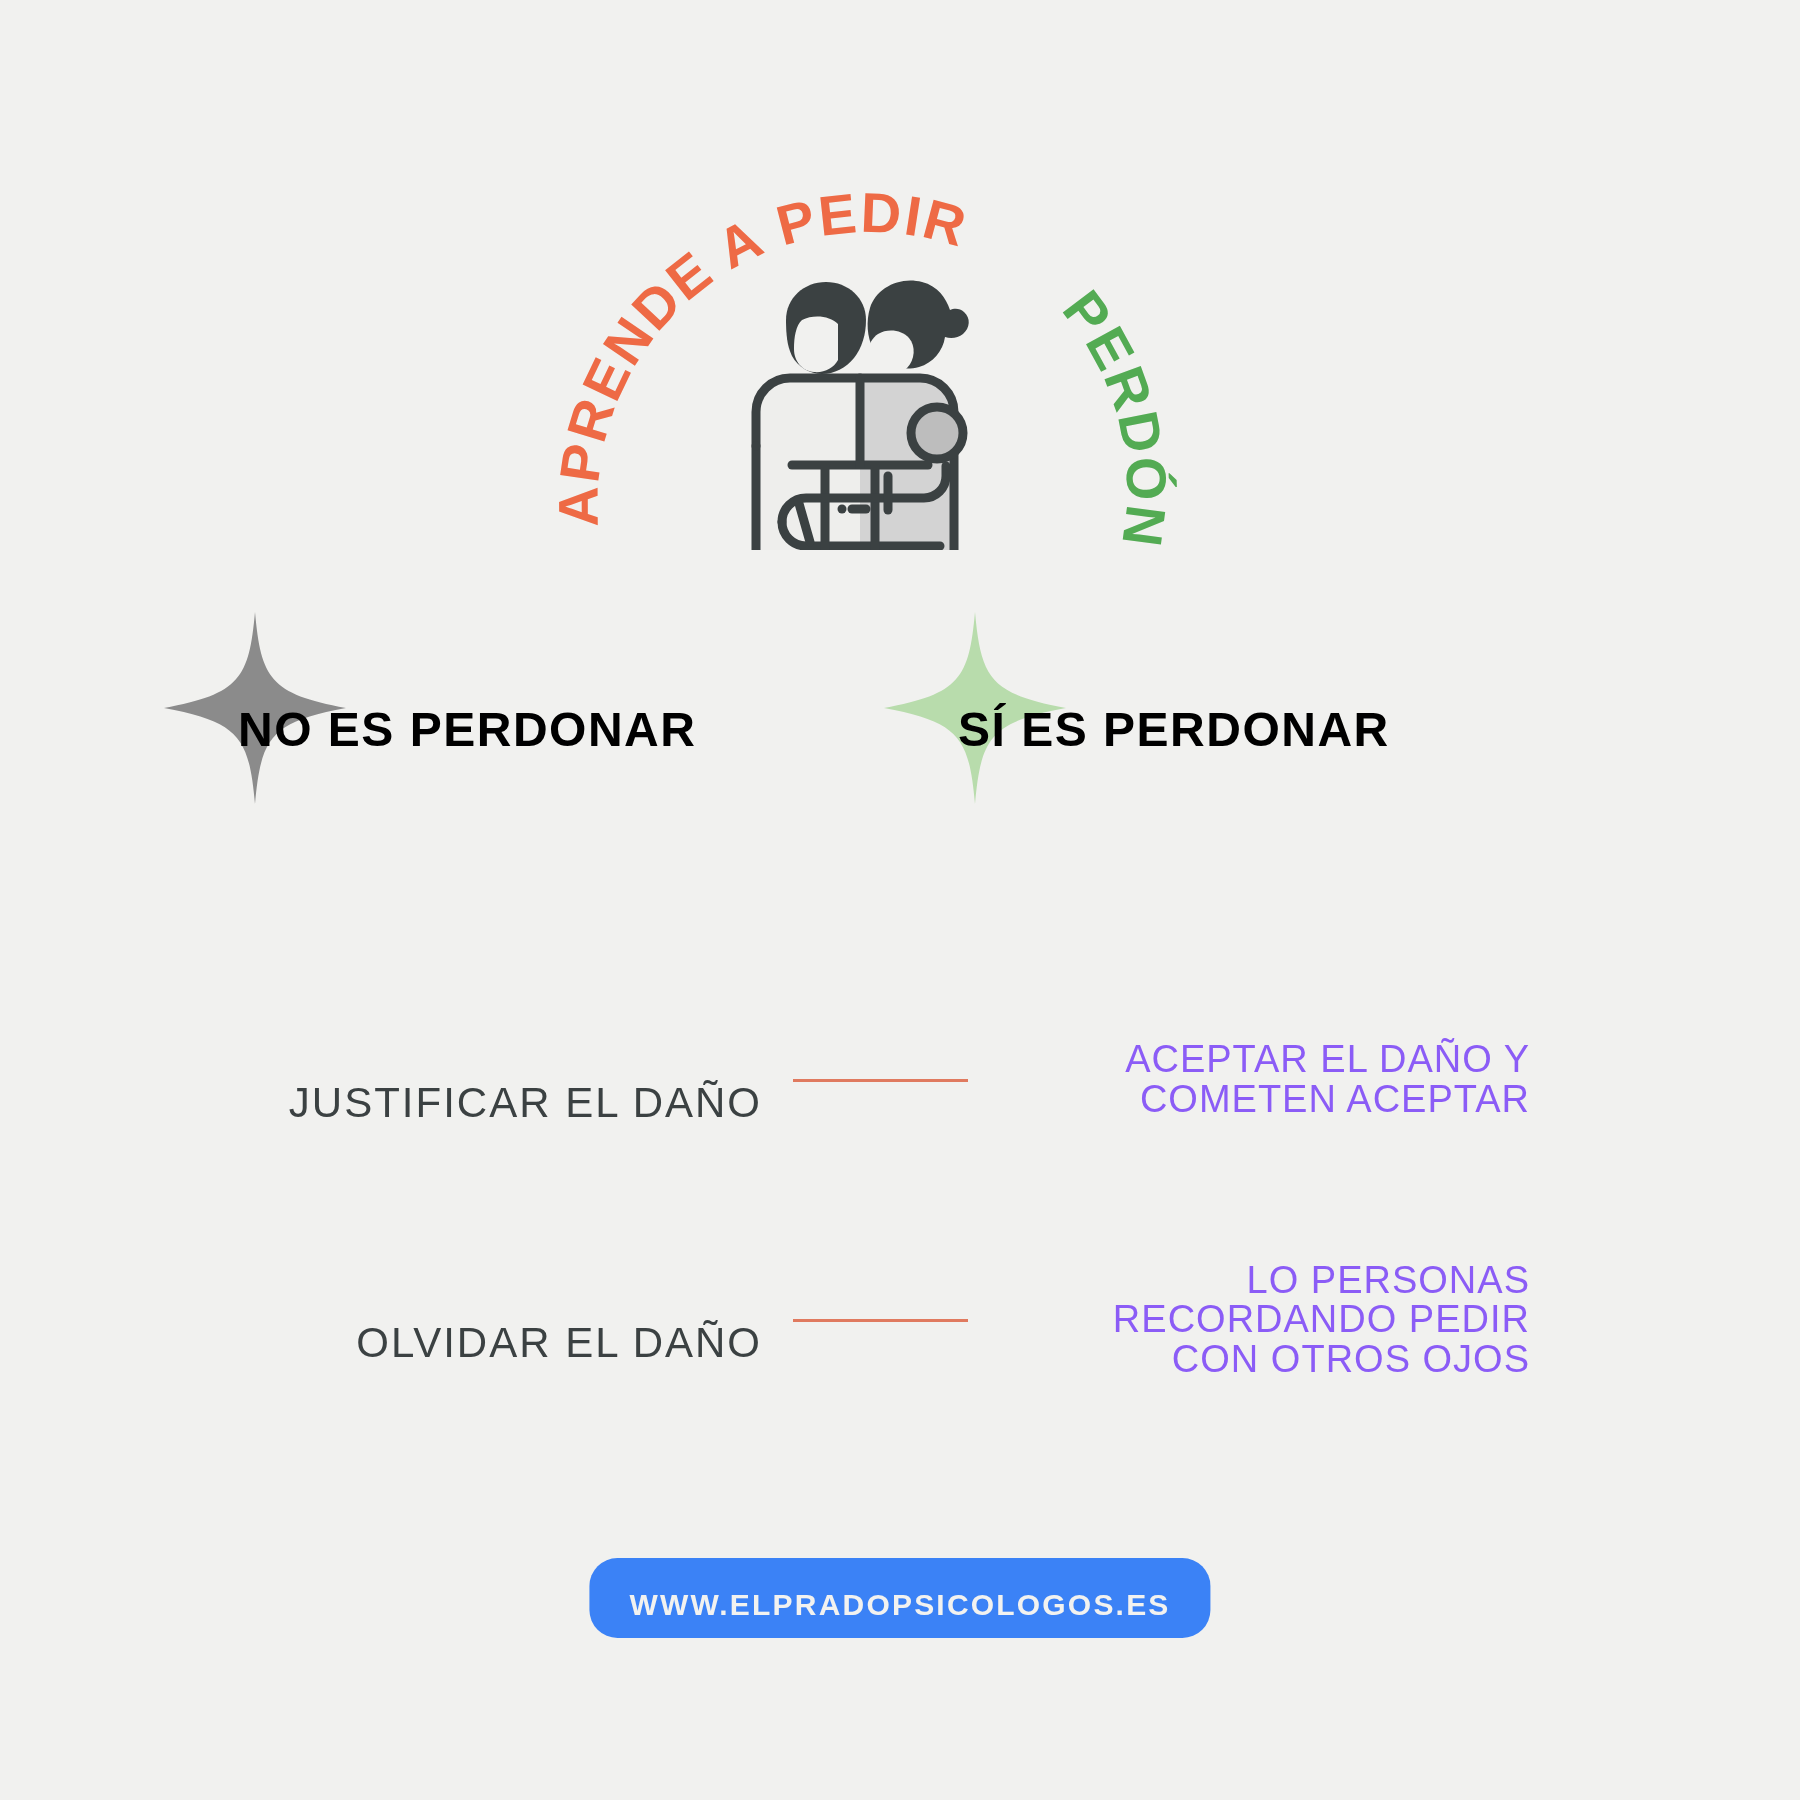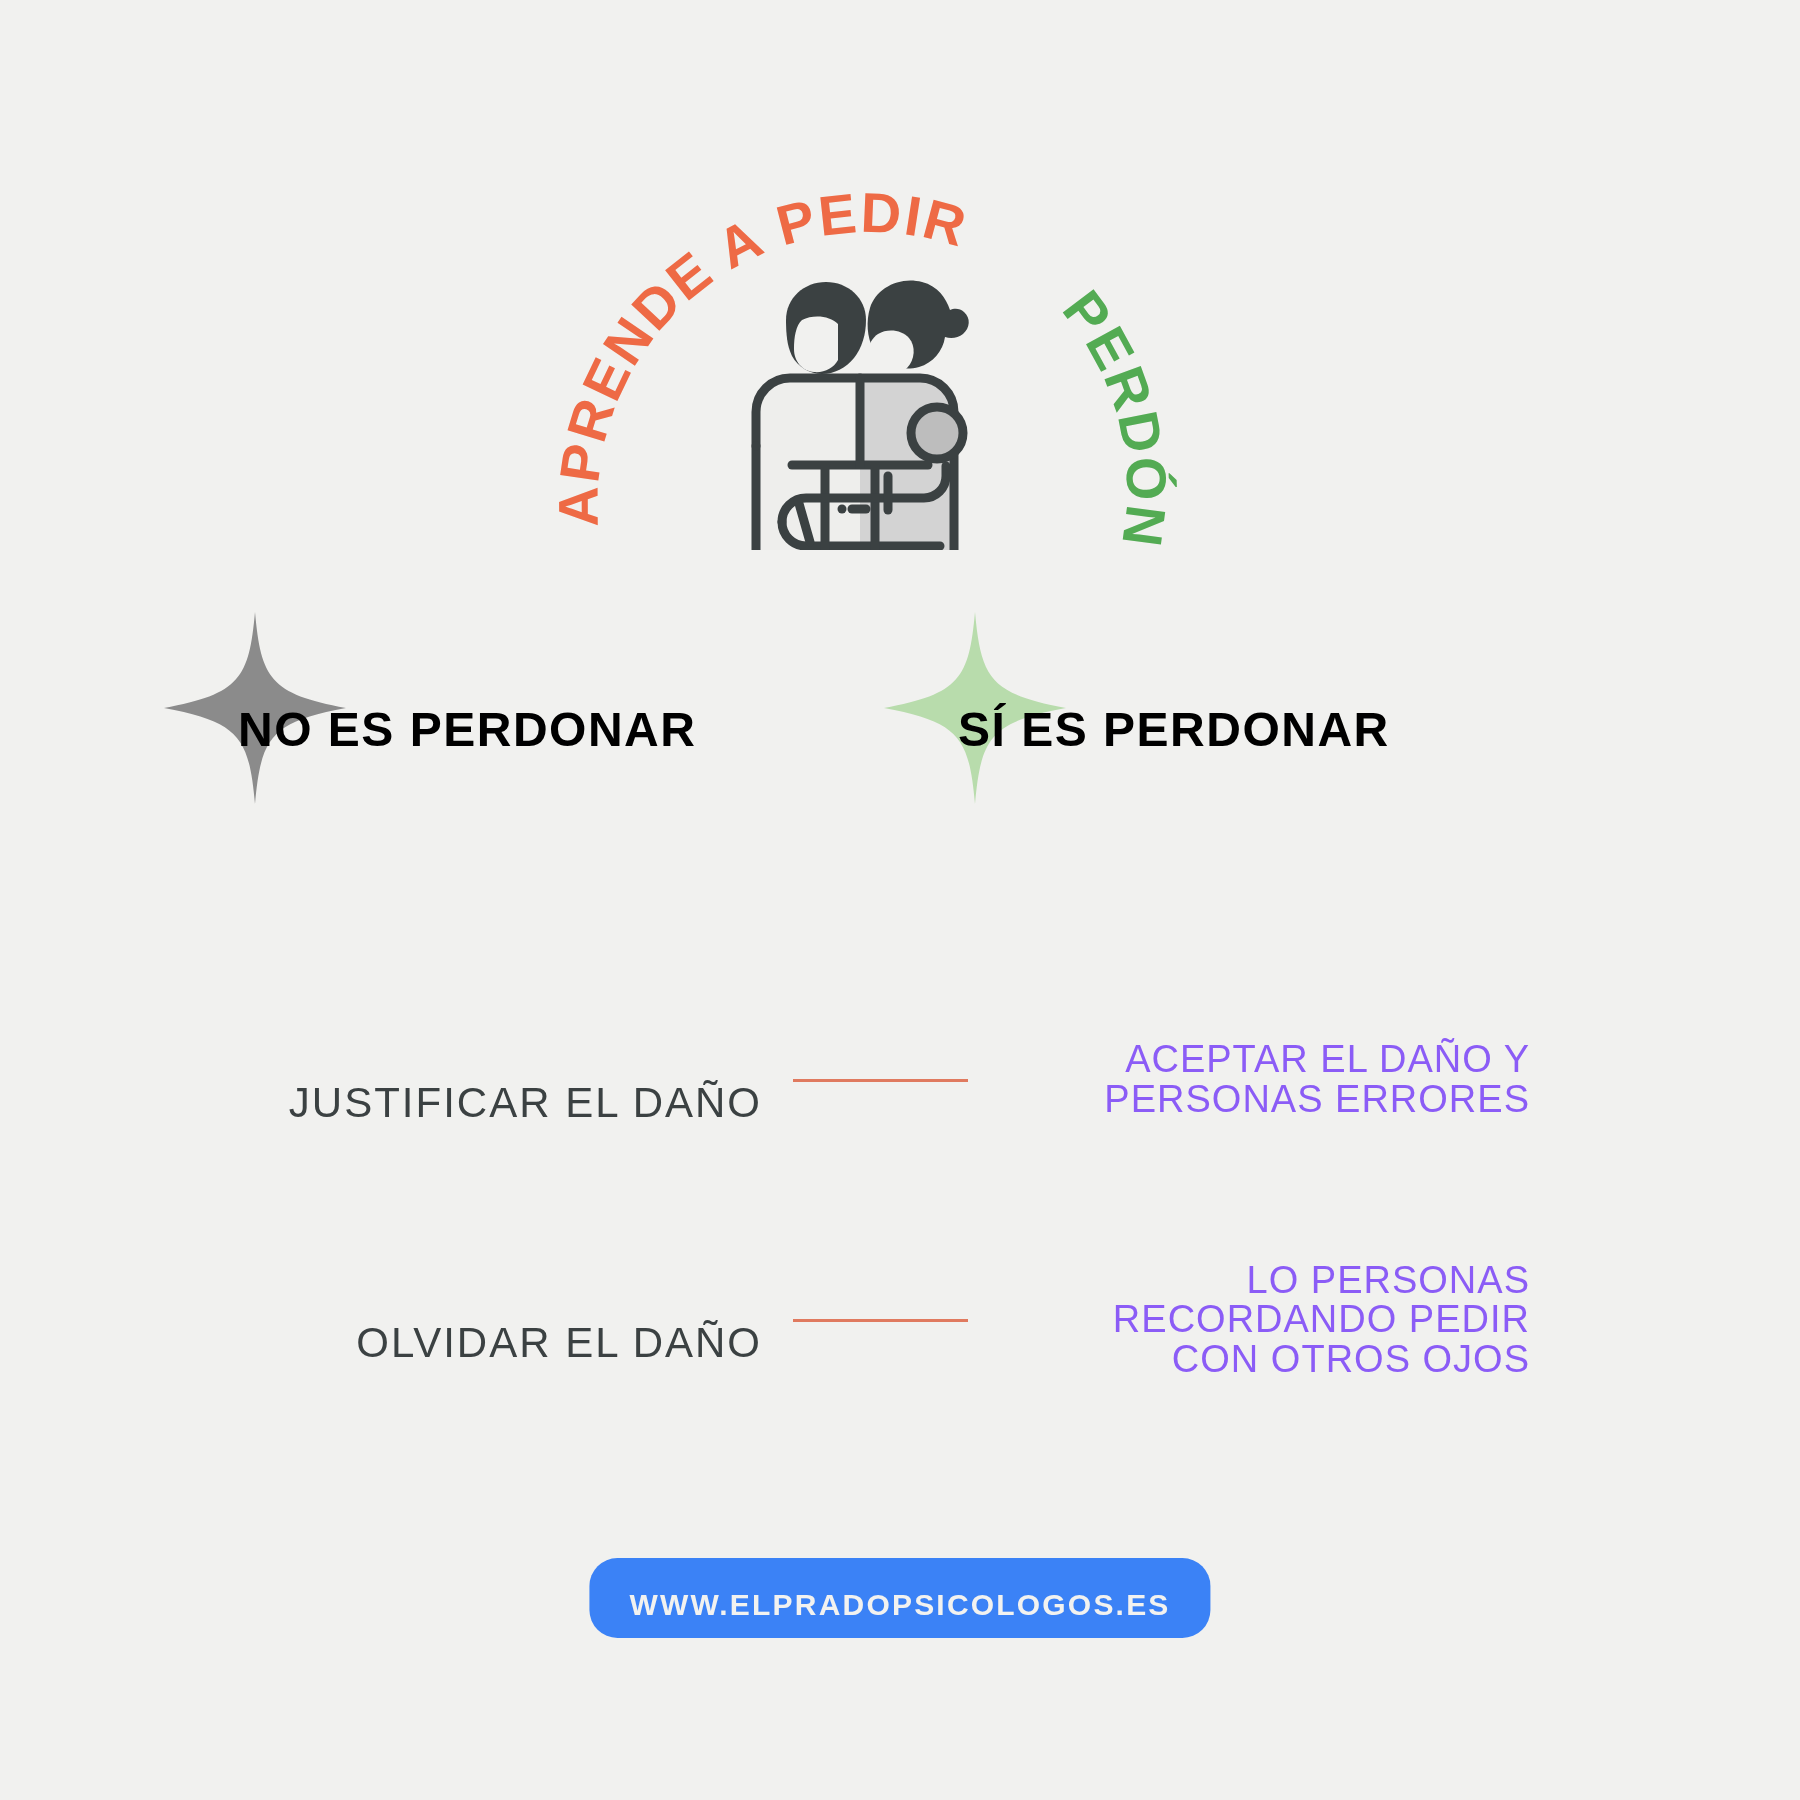--- a/index.html
+++ b/index.html
@@ -234,21 +234,21 @@
     <div class="head-label">SÍ ES PERDONAR</div>
   </div>
 
   <div class="row" id="row-0">
     <div class="row-left">JUSTIFICAR EL DAÑO</div>
     <div class="row-connector">
       <div class="line"></div>
     </div>
     <div class="row-right">
       <span class="ln">ACEPTAR EL DAÑO Y</span>
-      <span class="ln">PERSONAS ERRORES</span>
+      <span class="ln">COMETEN ACEPTAR</span>
     </div>
   </div>
 
   <div class="row" id="row-1">
     <div class="row-left">OLVIDAR EL DAÑO</div>
     <div class="row-connector">
       <div class="line"></div>
     </div>
     <div class="row-right">
       <span class="ln">LO PERSONAS</span>

